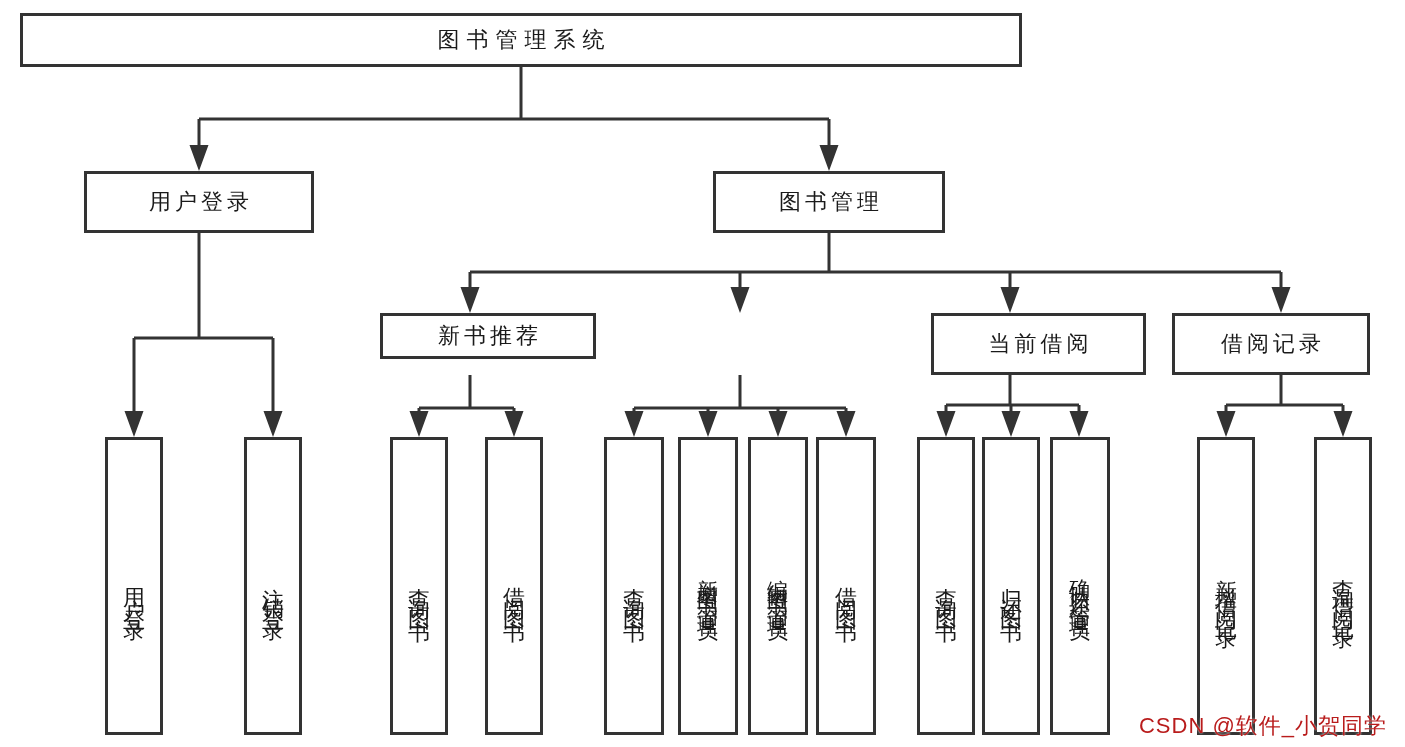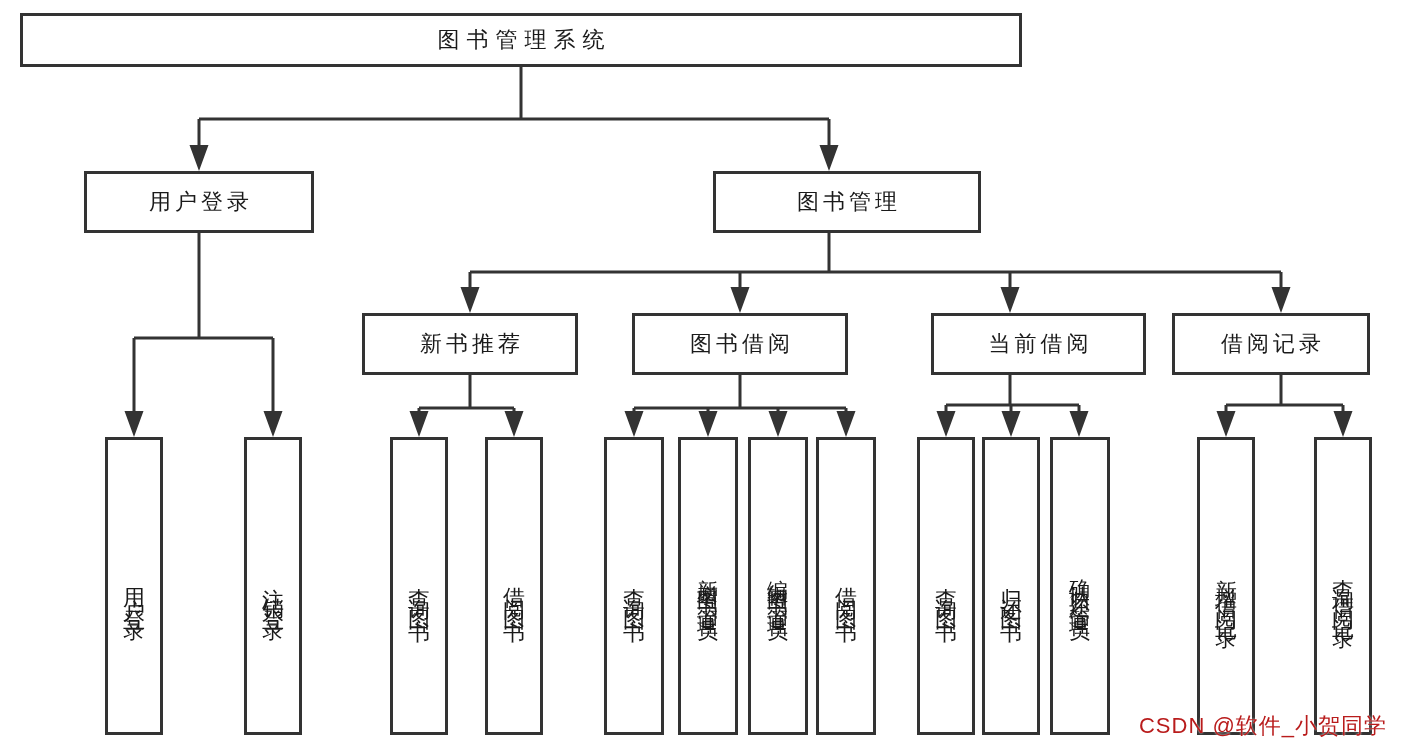--- a/index.html
+++ b/index.html
@@ -109,29 +109,26 @@
              M1333.5 411 L1352.5 411 L1343 437 Z" fill="#333333" stroke="none"></path>
   </svg>
 
   <div class="box h title" style="left:20px;top:13px;width:1002px;height:54px">
     <span>图书管理系统</span>
   </div>
 
   <div class="box h" style="left:84px;top:171px;width:230px;height:62px">
     <span>用户登录</span>
   </div>
-  <div class="box h" style="left:713px;top:171px;width:268px;height:62px">
+  <div class="box h" style="left:713px;top:171px;width:232px;height:62px">
     <span>图书管理</span>
   </div>
 
-  <div class="box h" style="left:362px;top:313px;width:216px;height:62px">
+  <div class="box h" style="left:380px;top:313px;width:216px;height:46px">
     <span>新书推荐</span>
-  </div>
-  <div class="box h" style="left:632px;top:313px;width:216px;height:62px">
-    <span>图书借阅</span>
   </div>
   <div class="box h" style="left:931px;top:313px;width:215px;height:62px">
     <span>当前借阅</span>
   </div>
   <div class="box h" style="left:1172px;top:313px;width:198px;height:62px">
     <span>借阅记录</span>
   </div>
 
   <div class="box v" style="left:105px;top:437px;width:58px;height:298px">
     <span>用户登录</span>

